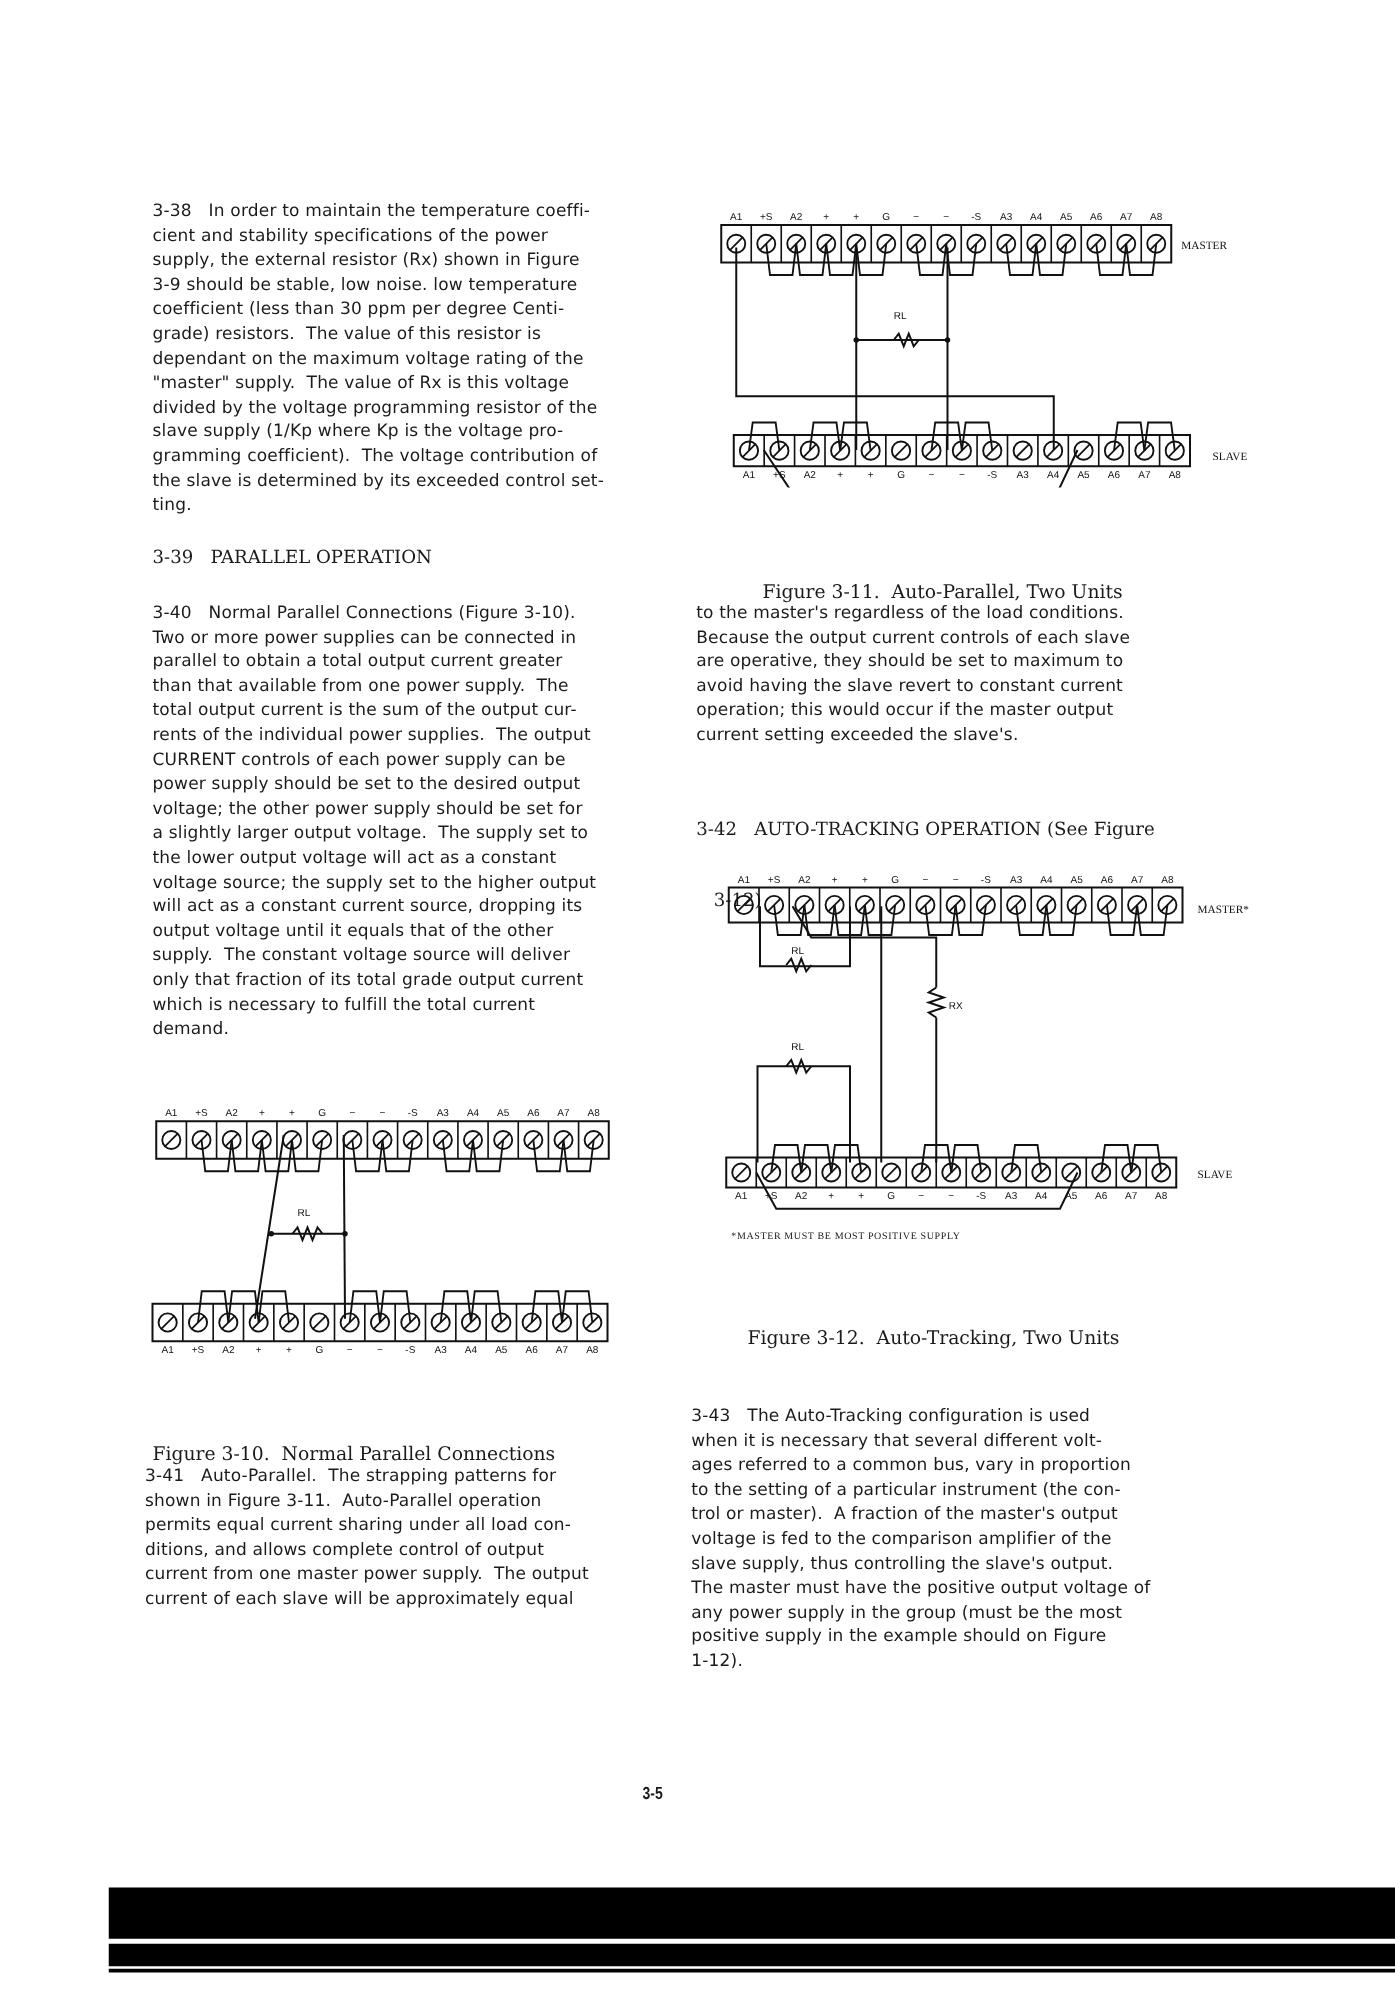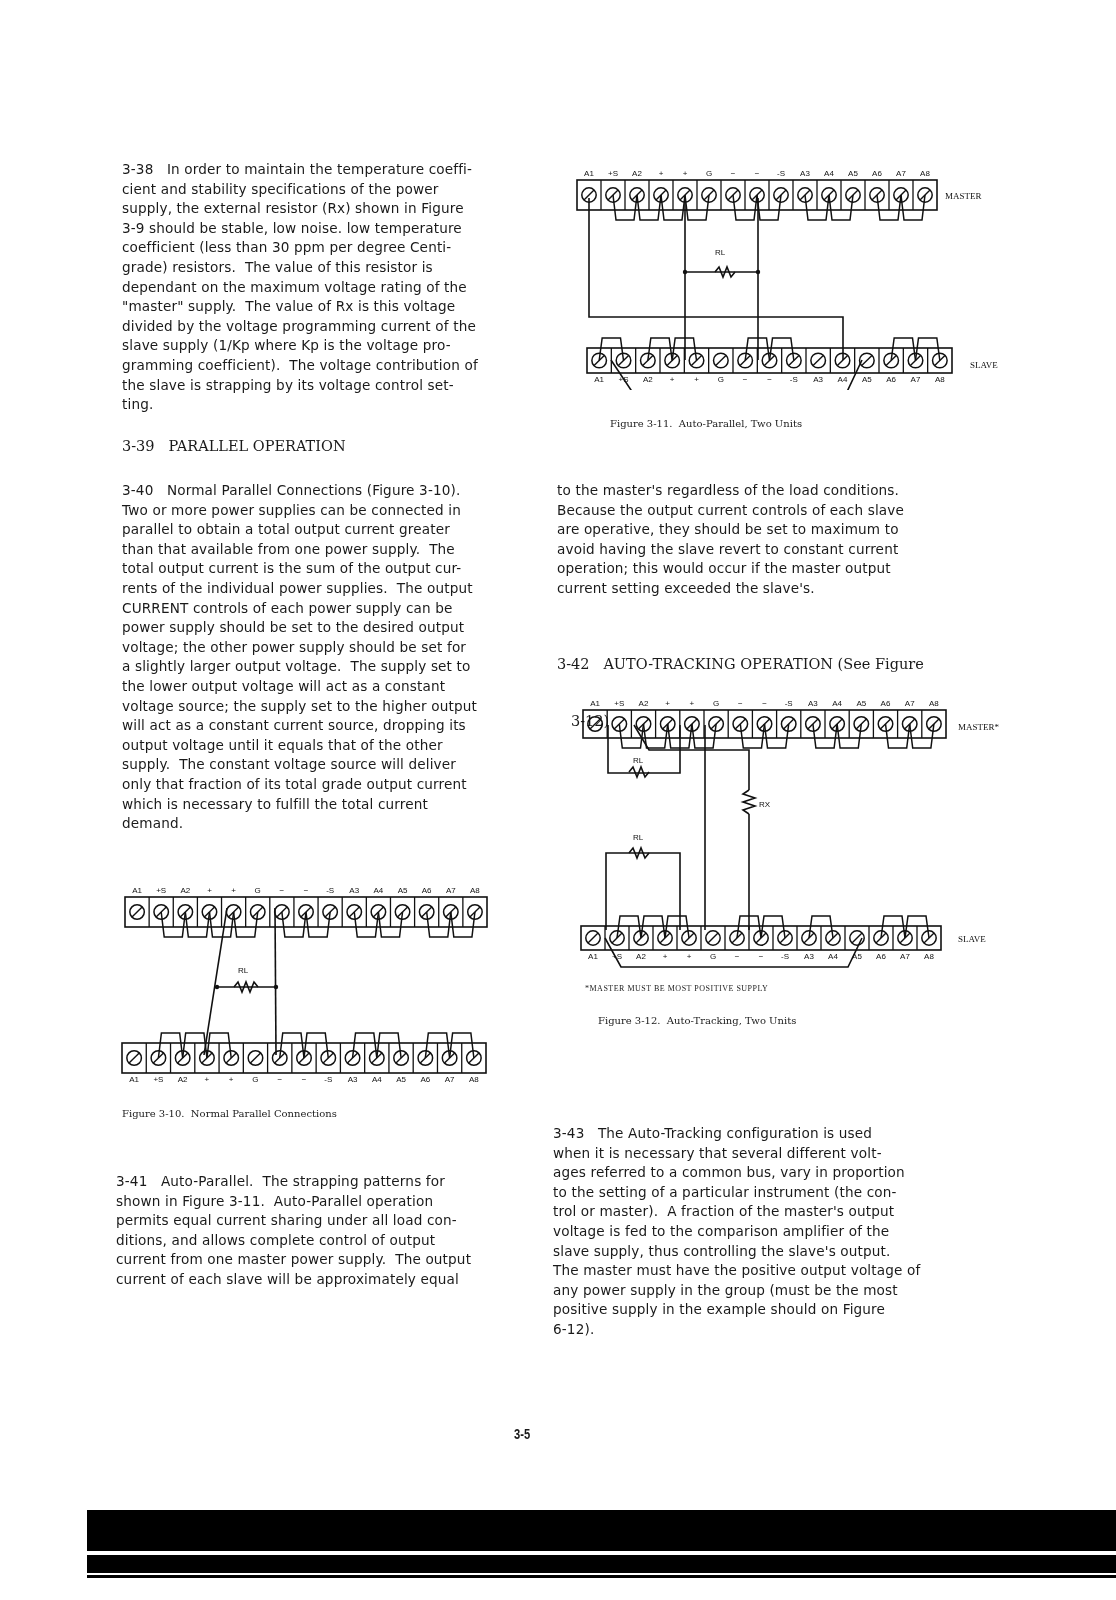--- a/index.html
+++ b/index.html
@@ -2,45 +2,45 @@
 <html><head>
 <meta charset="utf-8">
 <style>
   html, body { margin:0; padding:0; background:#ffffff; }
   body { width:1116px; height:1600px; position:relative; overflow:hidden;
          font-family:"DejaVu Sans", sans-serif; color:#1a1a1a; }
   .col { position:absolute; font-size:13.6px; line-height:19.6px; letter-spacing:0.15px; }
   .col p { margin:0; white-space:pre; }
   .u { }
   .heading { position:absolute; font-family:"DejaVu Serif", serif; font-size:14.5px; }
-  .caption { position:absolute; font-family:"DejaVu Serif", serif; font-size:10px; white-space:pre; }
+  .caption { position:absolute; font-family:"DejaVu Serif", serif; font-size:15px; white-space:pre;margin-top:46px; }
   .fig { position:absolute; }
   .fig svg { display:block; }
   .lbl { font-family:"Liberation Sans Narrow","Liberation Sans", sans-serif; font-size:8px; fill:#111; }
   .side-lbl { font-family:"Liberation Serif", serif; font-size:9px; fill:#111; }
   .note { font-family:"Liberation Serif", serif; font-size:8px; fill:#222; letter-spacing:0.5px;}
   .page-num { position:absolute; left:512px; top:1426px; font-family:"Liberation Sans", sans-serif; font-size:14px; font-weight:bold; transform:scaleX(0.8); }
   .band { position:absolute; left:87px; width:1029px; background:#000; }
 </style>
 </head>
 <body>
 
 <div class="col" style="left:122px; top:160px; width:400px;">
   <p><span>3-38</span>&nbsp;&nbsp;&nbsp;<span>In order to maintain the temperature coeffi-</span></p>
   <p>cient and stability specifications of the power</p>
   <p>supply, the external resistor (Rx) shown in Figure</p>
   <p>3-9 should be stable, low noise. low temperature</p>
   <p>coefficient (less than 30 ppm per degree Centi-</p>
   <p>grade) resistors.  The value of this resistor is</p>
   <p>dependant on the maximum voltage rating of the</p>
   <p>"master" supply.  The value of Rx is this voltage</p>
-  <p>divided by the voltage programming current of the</p>
+  <p>divided by the voltage programming resistor of the</p>
   <p>slave supply (1/Kp where Kp is the voltage pro-</p>
   <p>gramming coefficient).  The voltage contribution of</p>
-  <p>the slave is strapping by its voltage control set-</p>
+  <p>the slave is determined by its exceeded control set-</p>
   <p>ting.</p>
 </div>
 
 <div class="heading" style="left:122px; top:438px; white-space:pre;">3-39   PARALLEL OPERATION</div>
 
 <div class="col" style="left:122px; top:481px; width:400px;">
   <p><span>3-40</span>&nbsp;&nbsp;&nbsp;<span class="u">Normal Parallel Connections (Figure 3-10).</span></p>
   <p>Two or more power supplies can be connected in</p>
   <p>parallel to obtain a total output current greater</p>
   <p>than that available from one power supply.  The</p>
@@ -588,20 +588,20 @@
   <p><span>3-43</span>&nbsp;&nbsp;&nbsp;<span>The Auto-Tracking configuration is used</span></p>
   <p>when it is necessary that several different volt-</p>
   <p>ages referred to a common bus, vary in proportion</p>
   <p>to the setting of a particular instrument (the con-</p>
   <p>trol or master).  A fraction of the master's output</p>
   <p>voltage is fed to the comparison amplifier of the</p>
   <p>slave supply, thus controlling the slave's output.</p>
   <p>The master must have the positive output voltage of</p>
   <p>any power supply in the group (must be the most</p>
   <p>positive supply in the example should on Figure</p>
-  <p>6-12).</p>
+  <p>1-12).</p>
 </div>
 
 <div class="page-num">3-5</div>
 
 <div class="band" style="top:1510px; height:41px;"></div>
 <div class="band" style="top:1555px; height:18px;"></div>
 <div class="band" style="top:1575px; height:3px;"></div>
 
 </body></html>

